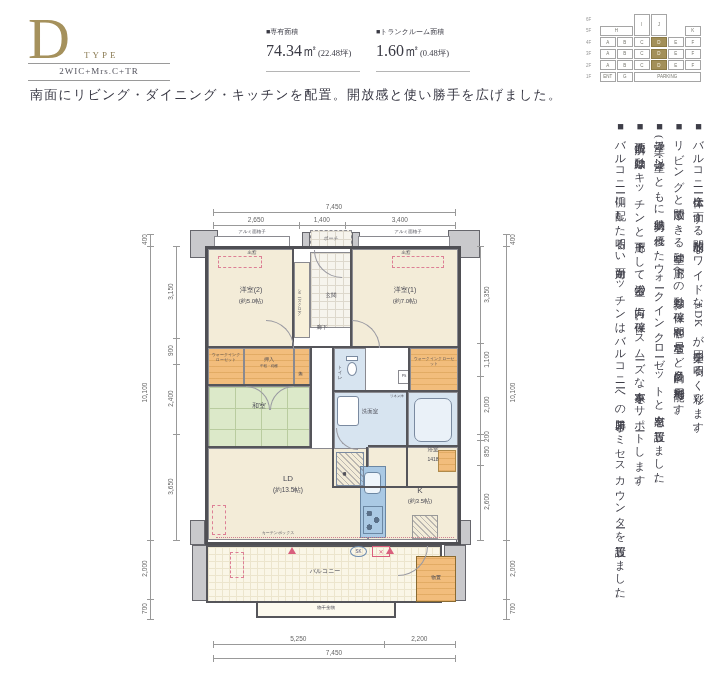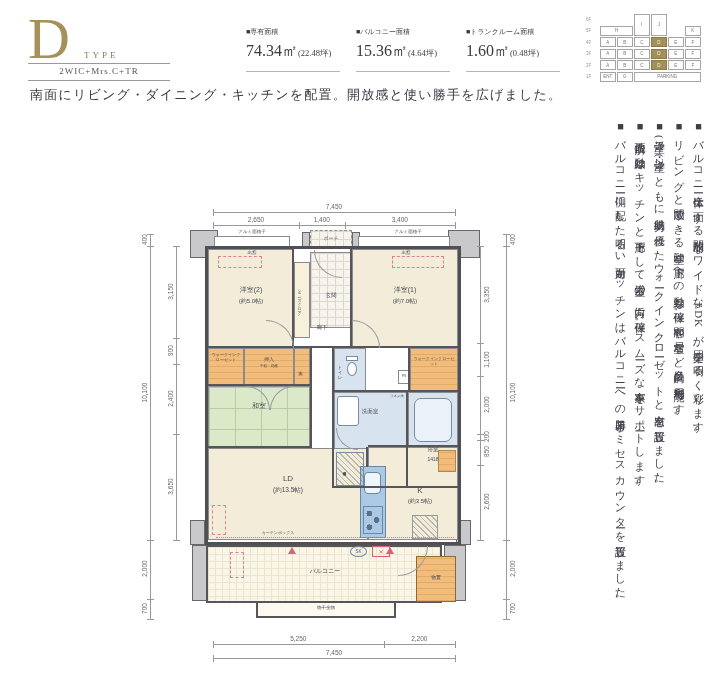--- a/index.html
+++ b/index.html
@@ -55,27 +55,23 @@
 <body>
 
 <div id="page">
 
   <div class="d-letter">D</div>
   <div class="d-type">TYPE</div>
   <div class="hline" style="left:28px;top:63px;width:142px;"></div>
   <div class="d-sub">2WIC+Mrs.C+TR</div>
   <div class="hline" style="left:28px;top:80px;width:142px;"></div>
   <div id="specs">
-      <div class="spec-item" style="position: relative;">
+      <div class="spec-item" style="position: relative; margin-left: 20px;">
         <div class="spec-label" style="">■専有面積</div>
         <div style=""><span class="spec-value">74.34㎡</span><span class="spec-note">(22.48坪)</span></div>
-      </div>
-      <div class="spec-item" style="position: relative;">
-        <div class="spec-label" style="">■バルコニー面積</div>
-        <div style=""><span class="spec-value">15.36㎡</span><span class="spec-note">(4.64坪)</span></div>
       </div>
       <div class="spec-item" style="position: relative;">
         <div class="spec-label" style="">■トランクルーム面積</div>
         <div style=""><span class="spec-value">1.60㎡</span><span class="spec-note">(0.48坪)</span></div>
       </div>
     </div>
   <div id="keyplan">
       <div class="kp-floor" style="left: 586px; top: 16.5px;">6F</div>
       <div class="kp-floor" style="left: 586px; top: 28px;">5F</div>
       <div class="kp-floor" style="left: 586px; top: 39.5px;">4F</div>

